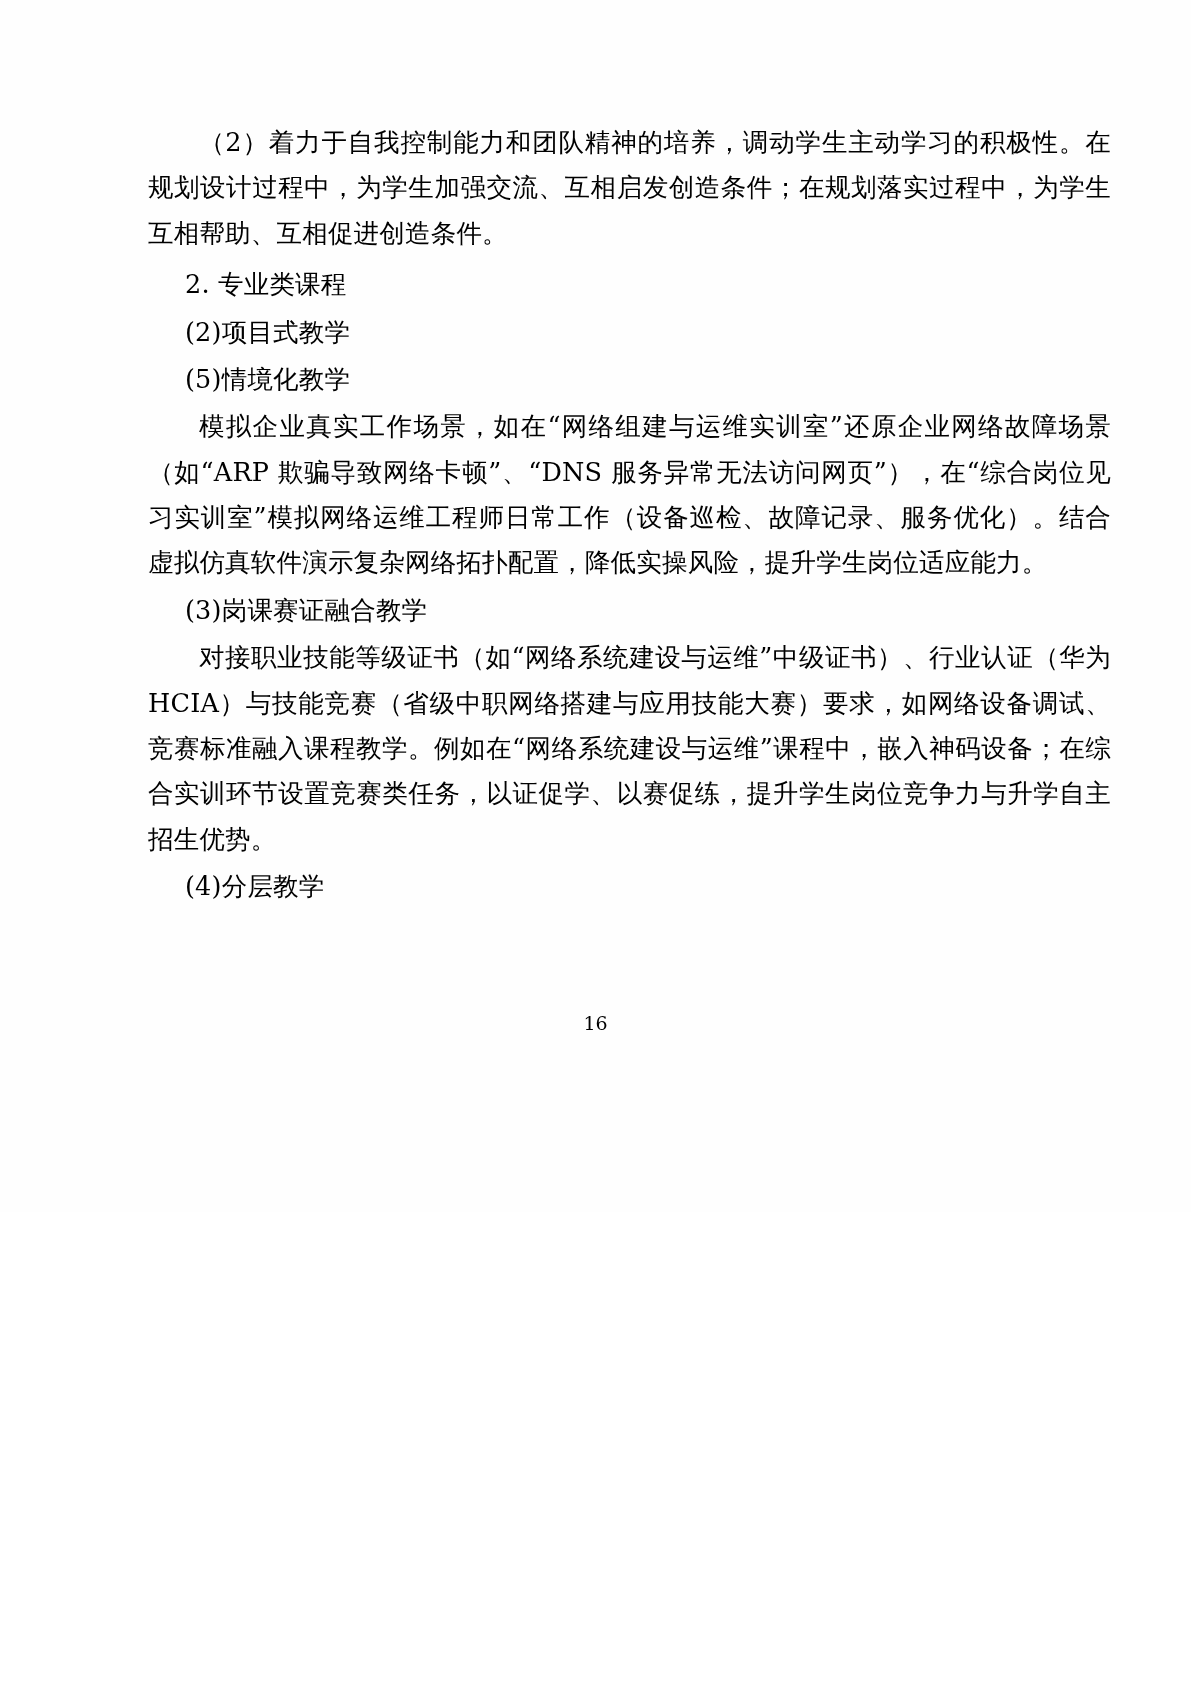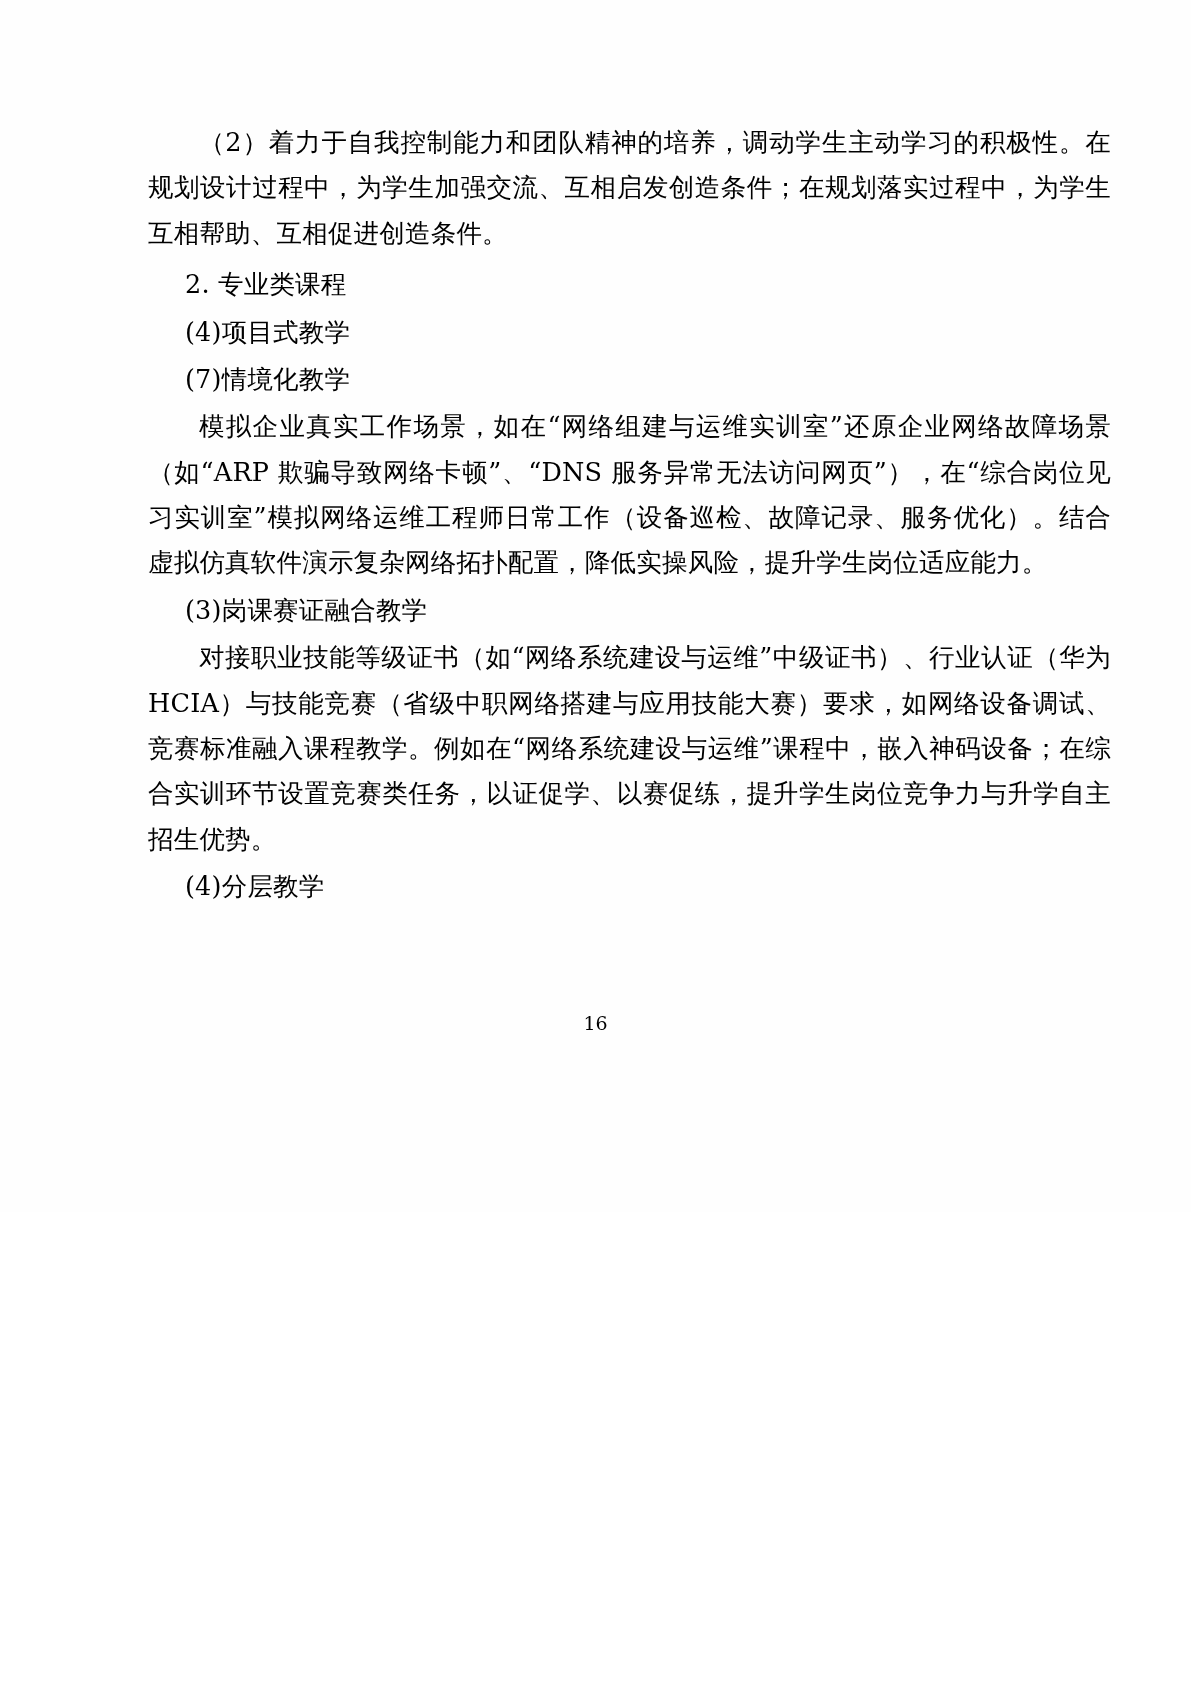--- a/index.html
+++ b/index.html
@@ -50,21 +50,21 @@
     color: #000;
   }
 </style>
 </head>
 <body>
 
 <div class="page">
   <div class="doc-body">
     <p class="para">（2）着力于自我控制能力和团队精神的培养，调动学生主动学习的积极性。在规划设计过程中，为学生加强交流、互相启发创造条件；在规划落实过程中，为学生互相帮助、互相促进创造条件。</p>
     <p class="heading">2. 专业类课程</p>
-    <p class="subheading">(4)项目式教学</p>
-    <p class="subheading">(7)情境化教学</p>
+    <p class="subheading">(2)项目式教学</p>
+    <p class="subheading">(5)情境化教学</p>
     <p class="para">模拟企业真实工作场景，如在“网络组建与运维实训室”还原企业网络故障场景（如“ARP 欺骗导致网络卡顿”、“DNS 服务异常无法访问网页”），在“综合岗位见习实训室”模拟网络运维工程师日常工作（设备巡检、故障记录、服务优化）。结合虚拟仿真软件演示复杂网络拓扑配置，降低实操风险，提升学生岗位适应能力。</p>
     <p class="subheading">(3)岗课赛证融合教学</p>
     <p class="para">对接职业技能等级证书（如“网络系统建设与运维”中级证书）、行业认证（华为 HCIA）与技能竞赛（省级中职网络搭建与应用技能大赛）要求，如网络设备调试、竞赛标准融入课程教学。例如在“网络系统建设与运维”课程中，嵌入神码设备；在综合实训环节设置竞赛类任务，以证促学、以赛促练，提升学生岗位竞争力与升学自主招生优势。</p>
     <p class="subheading">(4)分层教学</p>
   </div>
   <div class="page-number">16</div>
 </div>
 
 </body></html>

